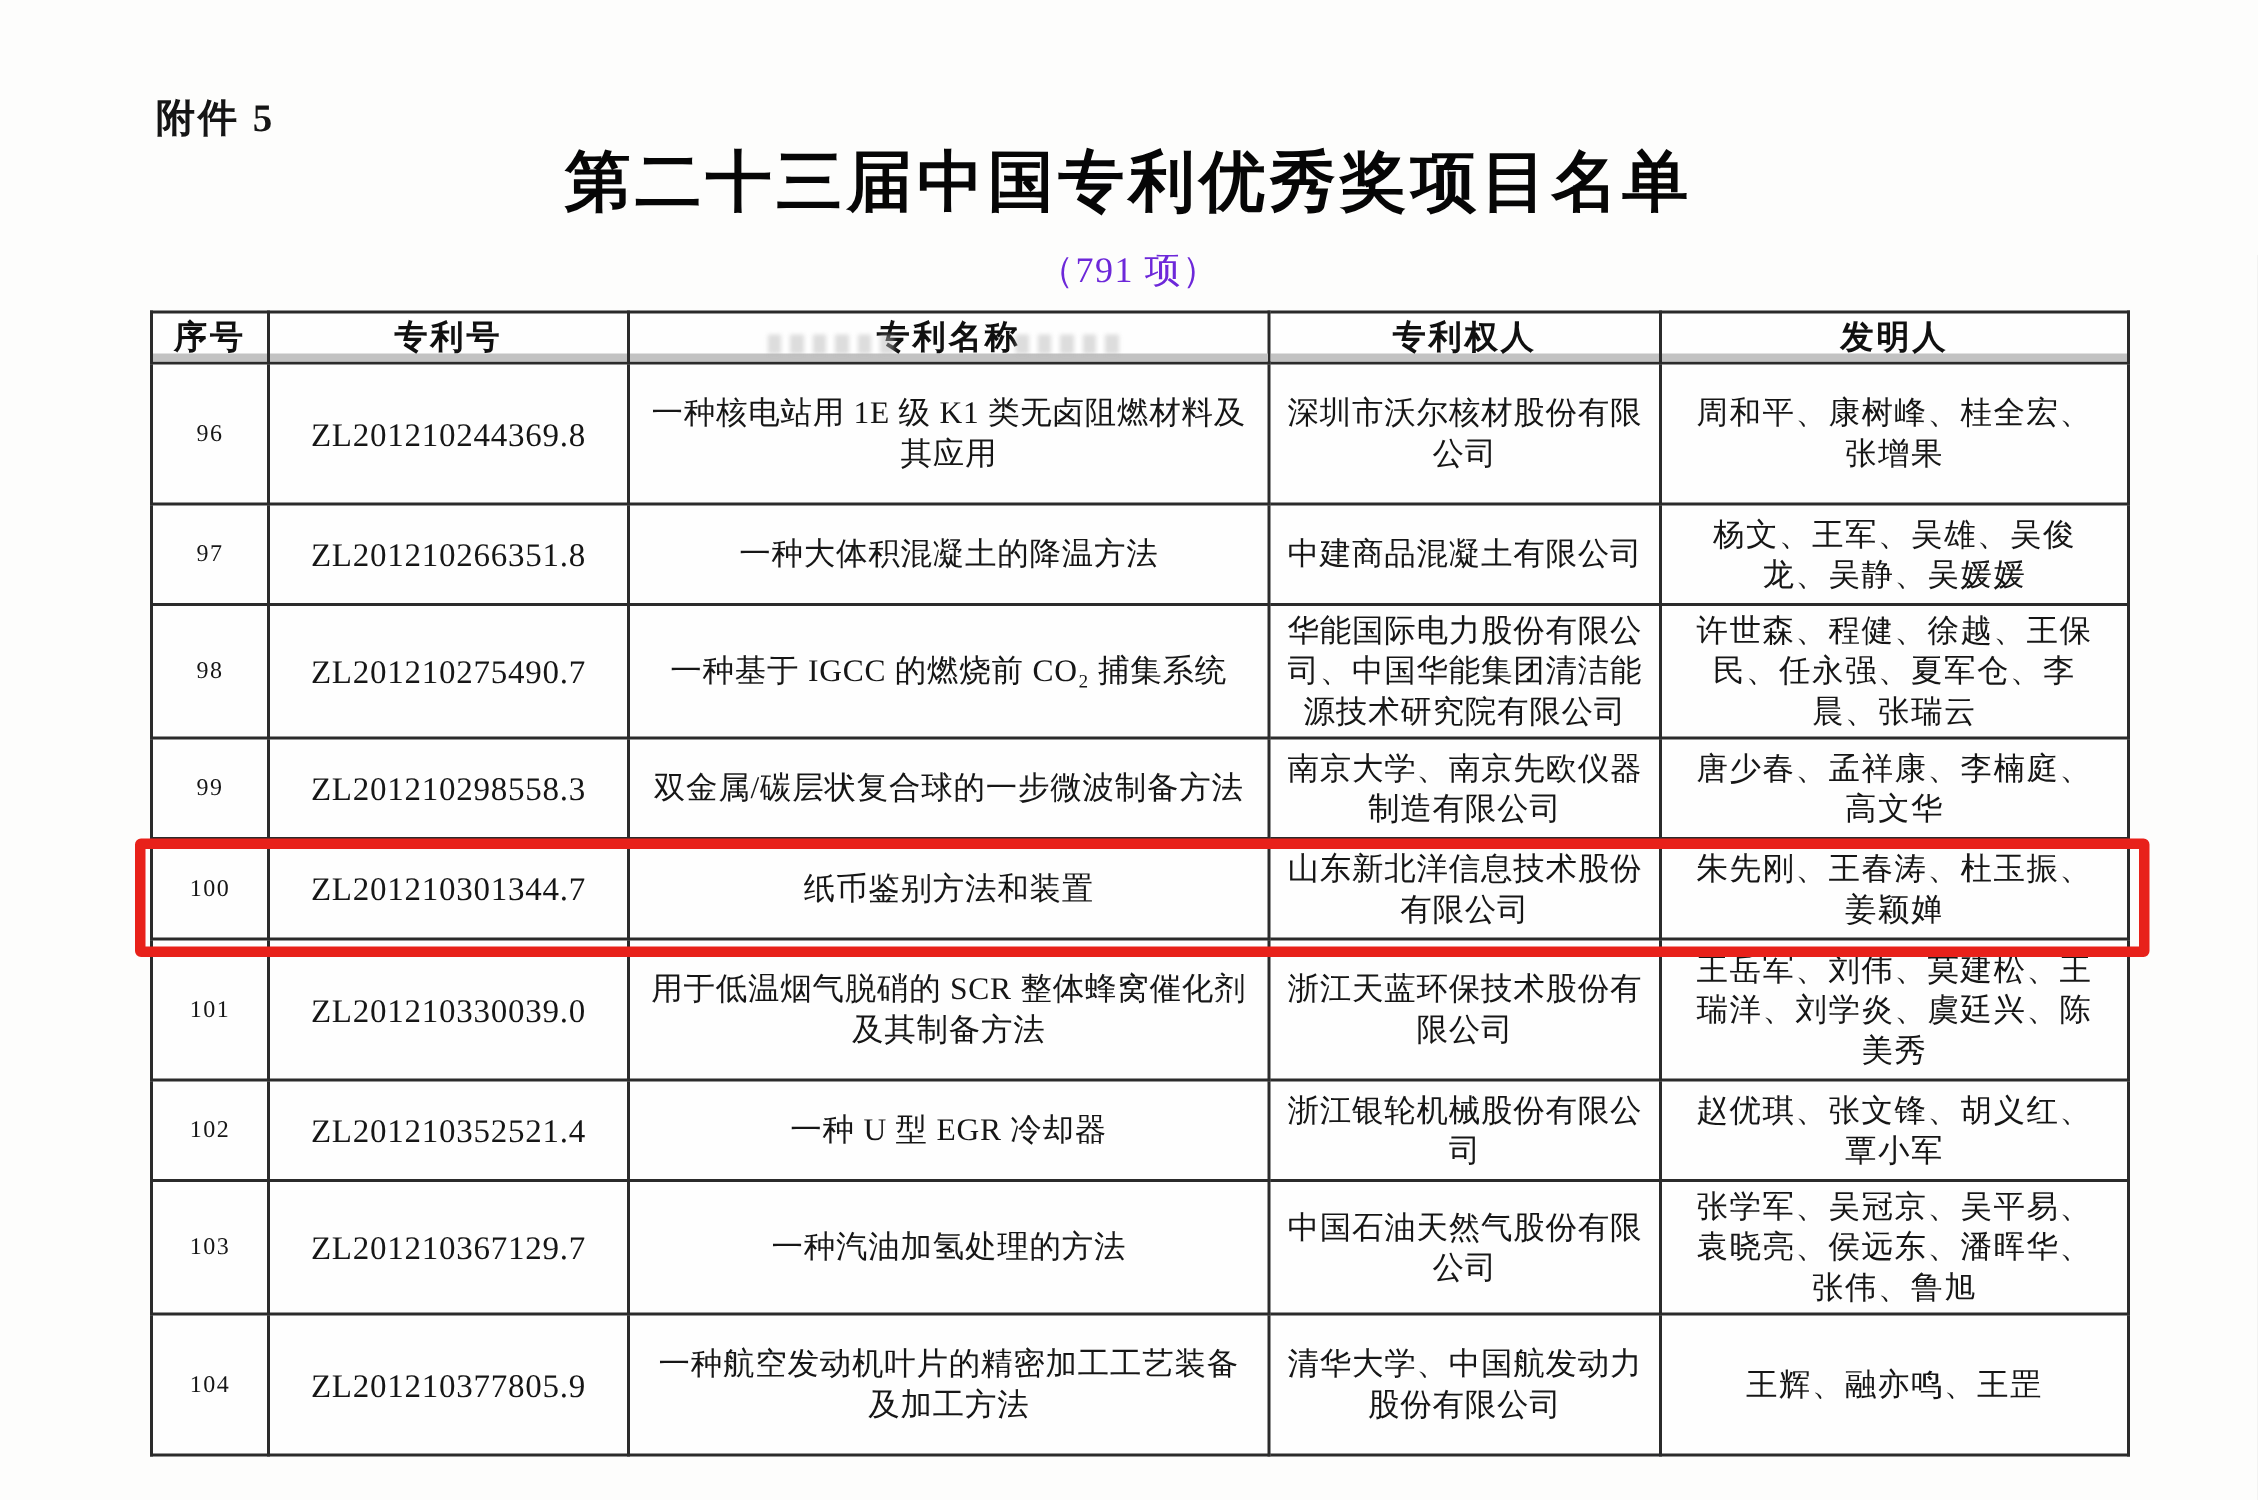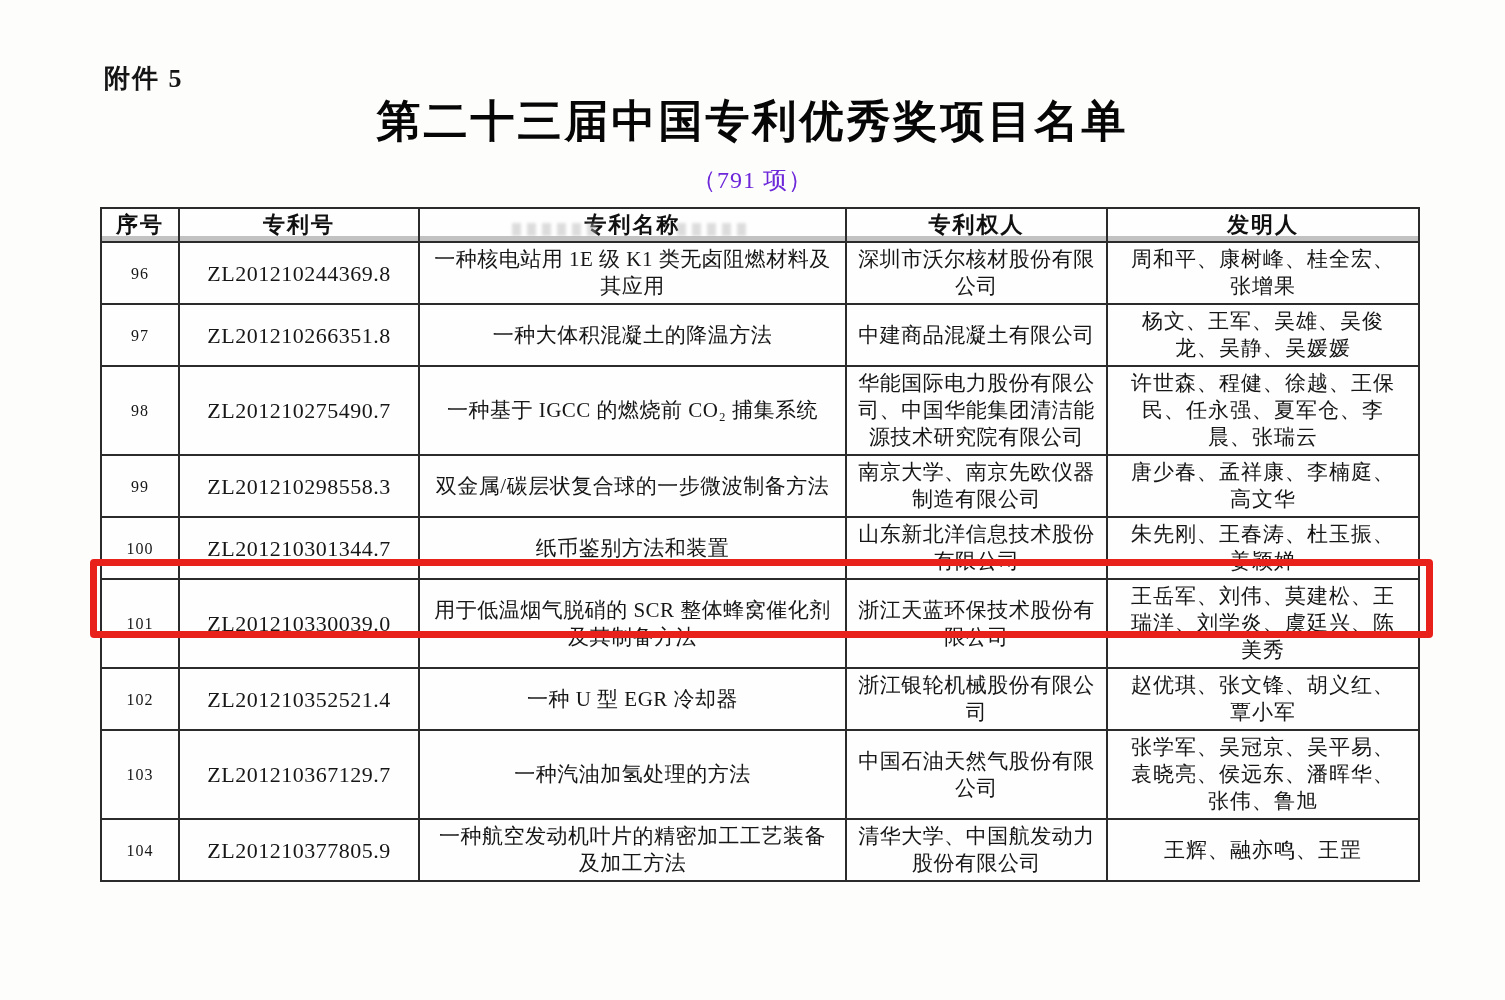--- a/index.html
+++ b/index.html
@@ -69,21 +69,21 @@
       linear-gradient(to bottom, rgba(0,0,0,0) calc(100% - 5px), #c2c2c2 calc(100% - 5px), #c2c2c2 100%);
   }
   .patent-table td {
     font-size: 21px;
     line-height: 27px;
     padding: 3px 8px;
     color: #161616;
   }
   td.cell-no { font-size: 16px; letter-spacing: 1px; }
   td.cell-pno { font-size: 22px; letter-spacing: 0.5px; white-space: nowrap; }
-  td.cell-name { padding: 3px 9px; letter-spacing: 0.5px; }
+  td.cell-name { padding: 19px 9px; letter-spacing: 0.5px; }
   td.cell-patentee { padding: 3px 5px; letter-spacing: 0.5px; }
   td.cell-inventors { padding: 3px 20px; letter-spacing: 1px; }
   
   tr.row-0 { height: 62px; }
   tr.row-1 { height: 60px; }
   tr.row-2 { height: 85px; }
   tr.row-3 { height: 61px; }
   tr.row-4 { height: 60px; }
   tr.row-5 { height: 64px; }
   tr.row-6 { height: 60px; }

